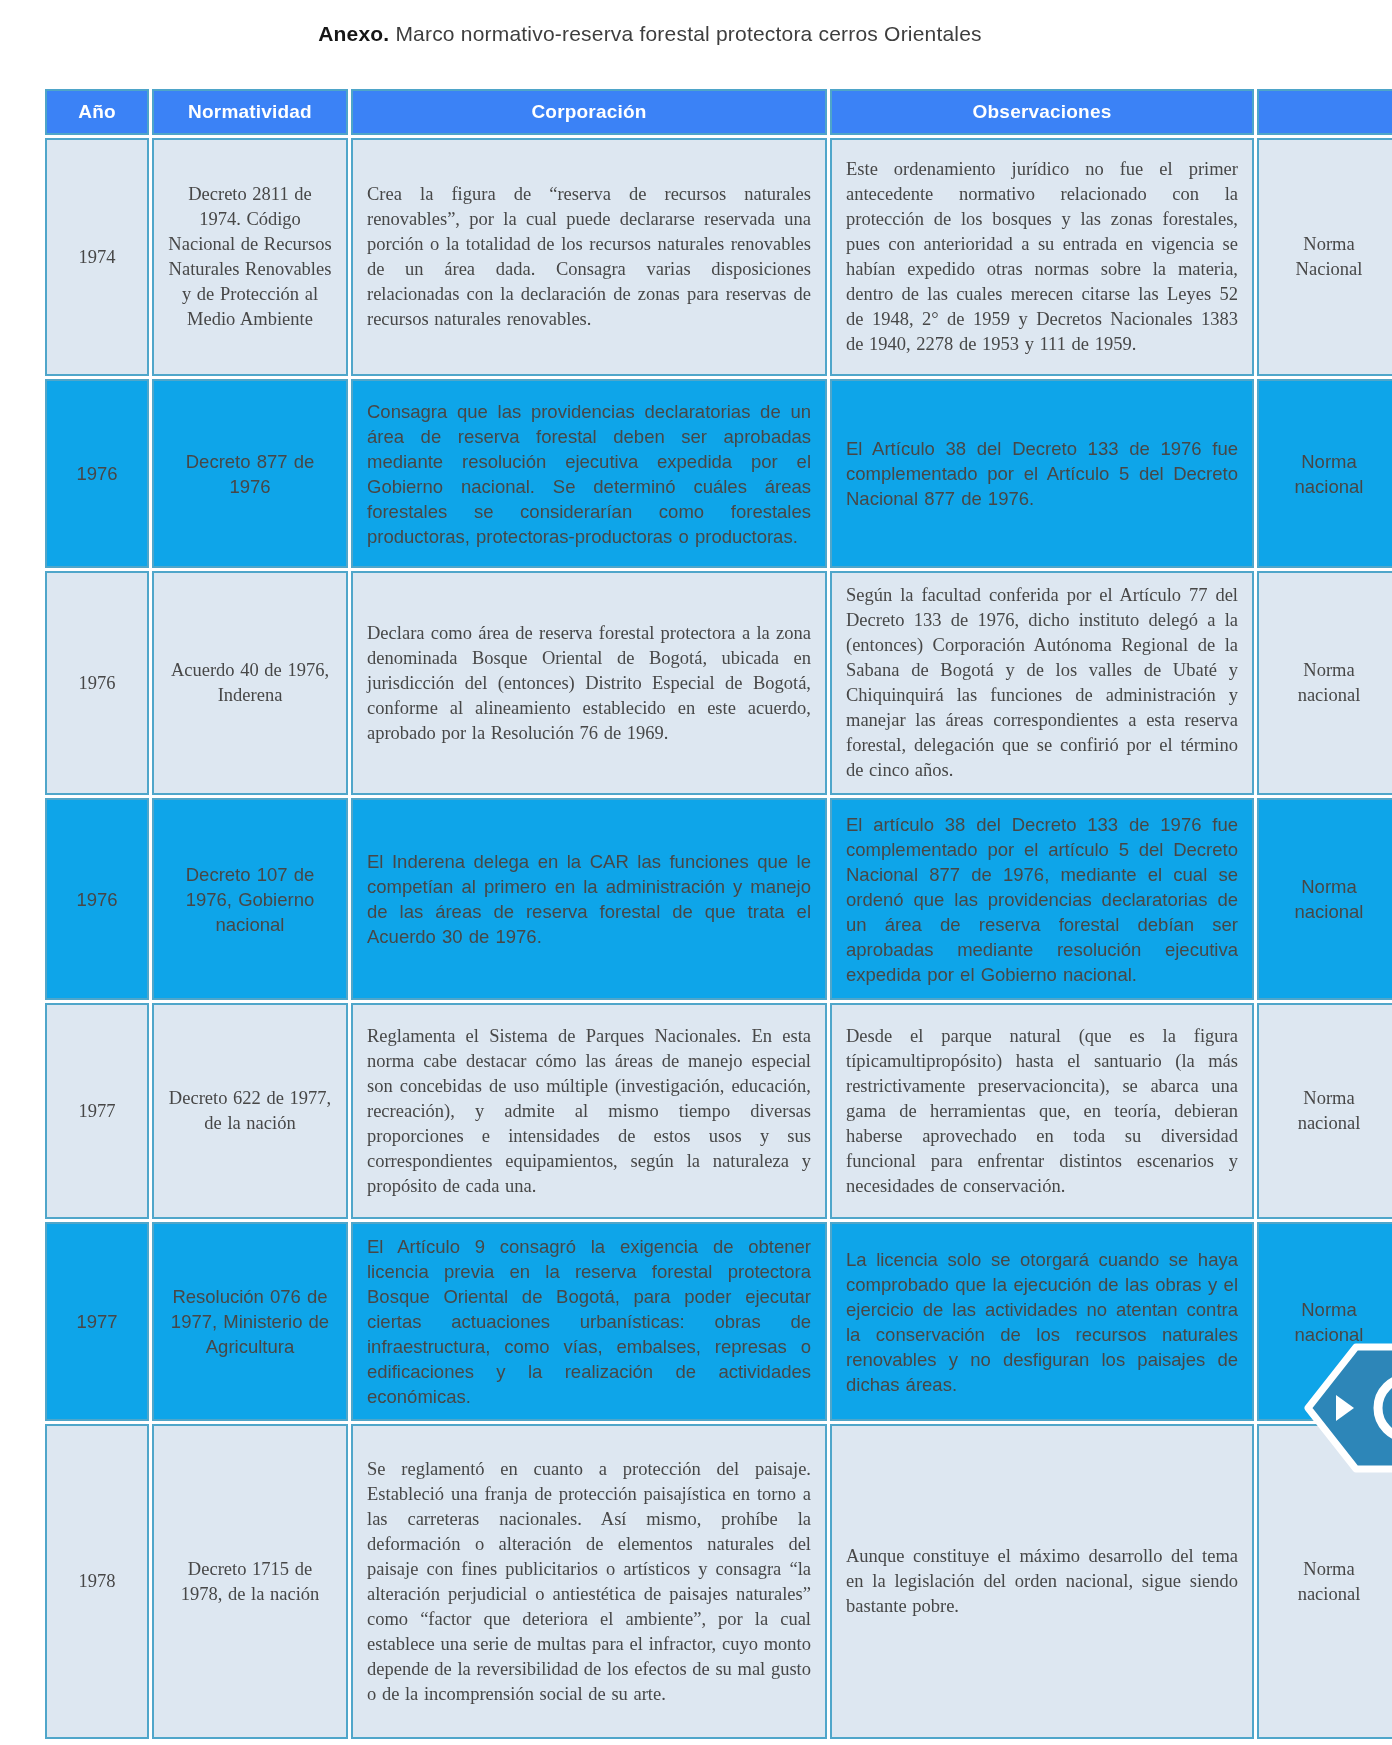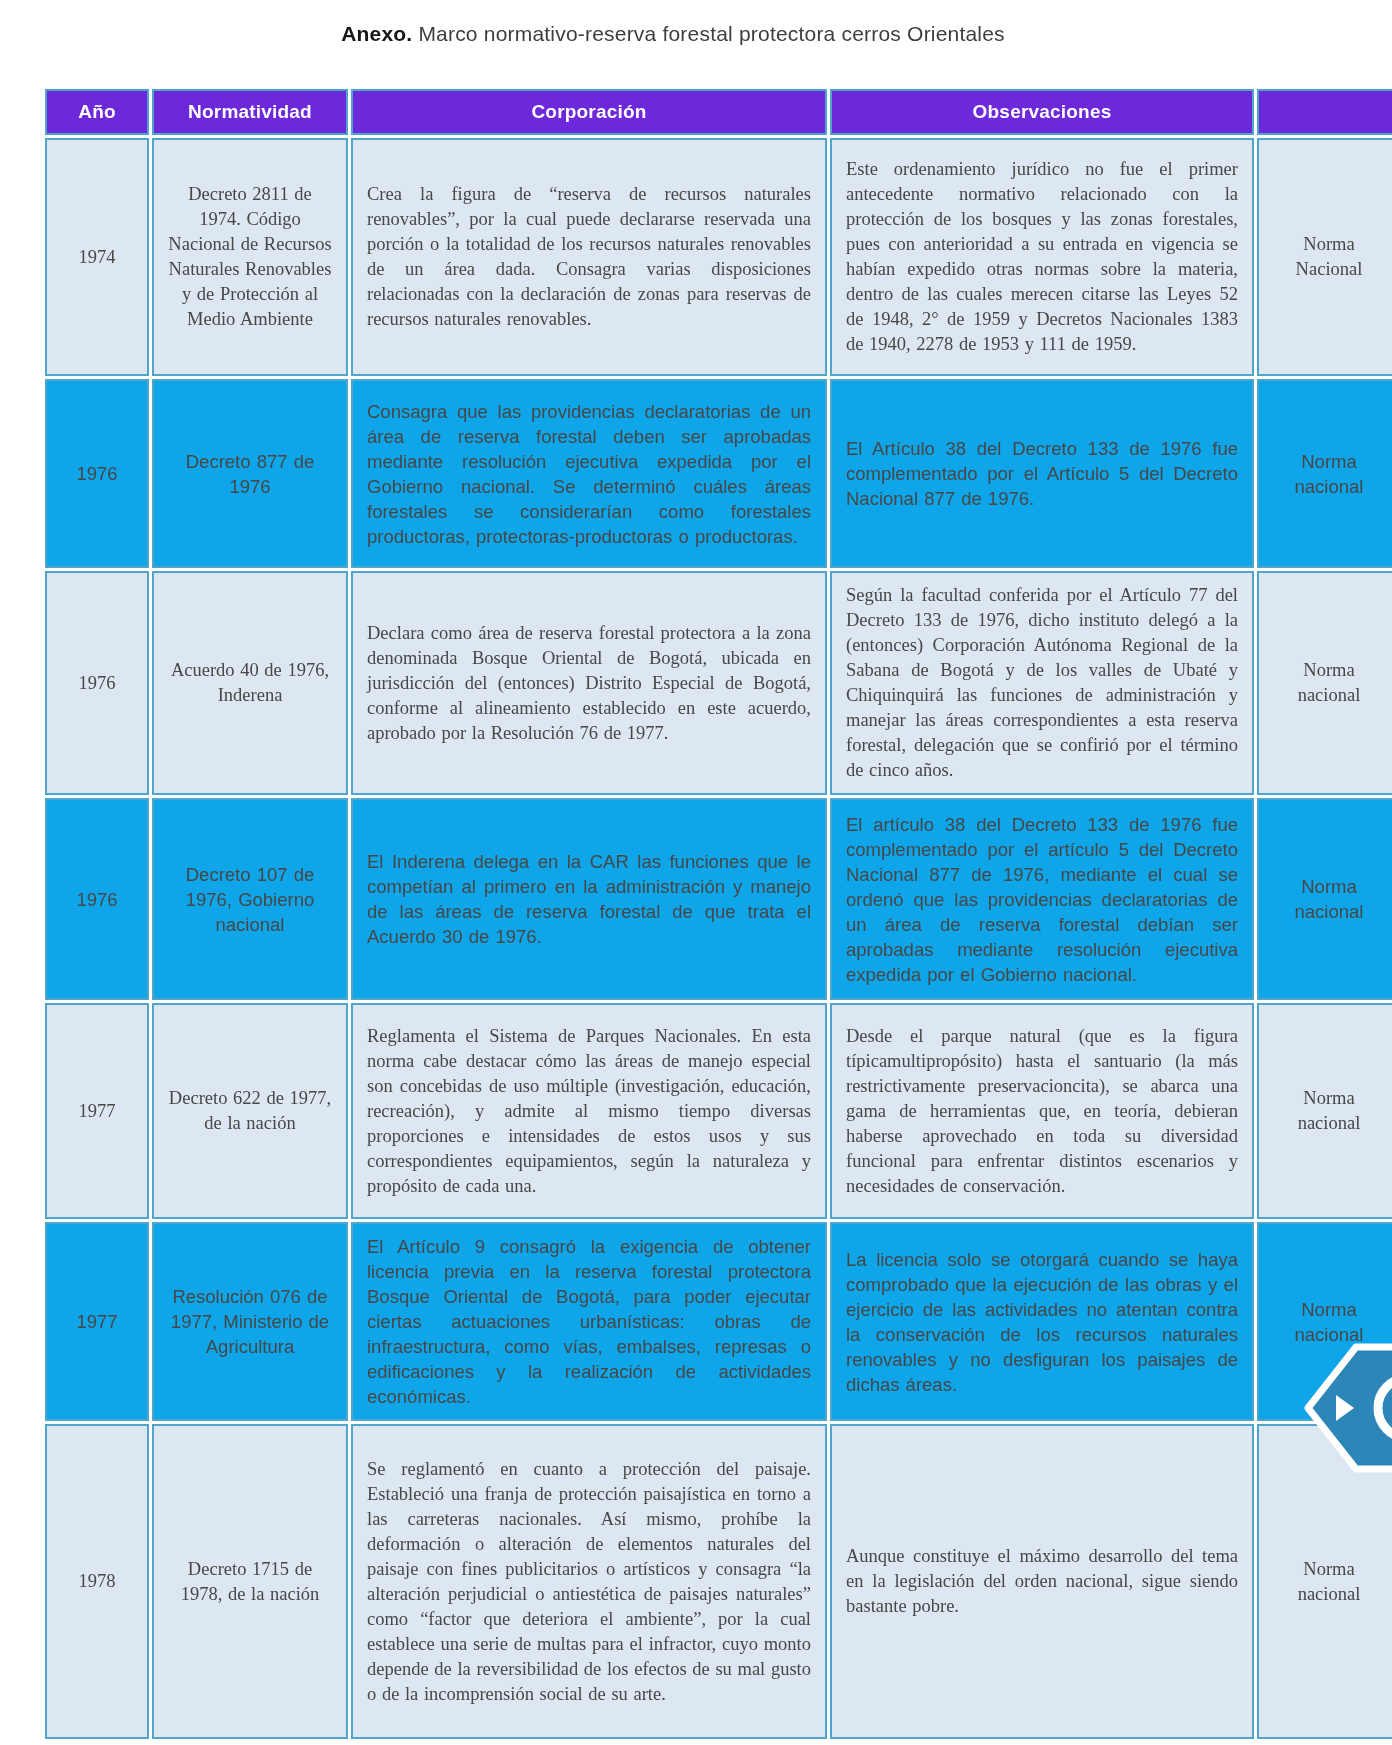--- a/index.html
+++ b/index.html
@@ -4,30 +4,30 @@
 <style>
   html,body{margin:0;padding:0;}
   body{
     width:1392px;height:1745px;position:relative;overflow:hidden;
     background:#ffffff;
     font-family:"Liberation Sans", sans-serif;
     -webkit-font-smoothing:antialiased;
   }
   .page-title{
     position:absolute;top:22px;left:0;width:1300px;
-    text-align:center;font-size:21px;color:#3e3e3e;letter-spacing:.2px;margin-left:23px;
+    text-align:center;font-size:21px;color:#3e3e3e;letter-spacing:.2px;
   }
   .page-title .title-label{font-weight:bold;color:#161616;}
   table.annex{
     position:absolute;left:42px;top:86px;width:1344px;
     border-collapse:separate;border-spacing:3px;table-layout:fixed;
     background:#ffffff;
   }
   th{
-    background:#6d28d9;border:2px solid #4ea5c9;color:#ffffff;
+    background:#3b82f6;border:2px solid #4ea5c9;color:#ffffff;
     font-size:19px;font-weight:bold;height:38px;padding:2px 4px;
     letter-spacing:.2px;
   }
   td{
     border:2px solid #4fa6ca;color:#474747;font-size:18.5px;line-height:25px;
     vertical-align:middle;padding:10px 14px;word-spacing:1px;
   }
   .c-year,.c-norm,.c-type{text-align:center;}
   .c-desc,.c-obs{text-align:justify;}
   tr.row-light td{background:#dde7f1;font-family:Liberation Serif, serif;}
@@ -75,21 +75,21 @@
     <tr class="row-dark h2">
       <td class="c-year">1976</td>
       <td class="c-norm">Decreto 877 de 1976</td>
       <td class="c-desc">Consagra que las providencias declaratorias de un área de reserva forestal deben ser aprobadas mediante resolución ejecutiva expedida por el Gobierno nacional. Se determinó cuáles áreas forestales se considerarían como forestales productoras, protectoras-productoras o productoras.</td>
       <td class="c-obs">El Artículo 38 del Decreto 133 de 1976 fue complementado por el Artículo 5 del Decreto Nacional 877 de 1976.</td>
       <td class="c-type">Norma nacional</td>
     </tr>
     <tr class="row-light h3">
       <td class="c-year">1976</td>
       <td class="c-norm">Acuerdo 40 de 1976, Inderena</td>
-      <td class="c-desc">Declara como área de reserva forestal protectora a la zona denominada Bosque Oriental de Bogotá, ubicada en jurisdicción del (entonces) Distrito Especial de Bogotá, conforme al alineamiento establecido en este acuerdo, aprobado por la Resolución 76 de 1977.</td>
+      <td class="c-desc">Declara como área de reserva forestal protectora a la zona denominada Bosque Oriental de Bogotá, ubicada en jurisdicción del (entonces) Distrito Especial de Bogotá, conforme al alineamiento establecido en este acuerdo, aprobado por la Resolución 76 de 1969.</td>
       <td class="c-obs">Según la facultad conferida por el Artículo 77 del Decreto 133 de 1976, dicho instituto delegó a la (entonces) Corporación Autónoma Regional de la Sabana de Bogotá y de los valles de Ubaté y Chiquinquirá las funciones de administración y manejar las áreas correspondientes a esta reserva forestal, delegación que se confirió por el término de cinco años.</td>
       <td class="c-type">Norma nacional</td>
     </tr>
     <tr class="row-dark h4">
       <td class="c-year">1976</td>
       <td class="c-norm">Decreto 107 de 1976, Gobierno nacional</td>
       <td class="c-desc">El Inderena delega en la CAR las funciones que le competían al primero en la administración y manejo de las áreas de reserva forestal de que trata el Acuerdo 30 de 1976.</td>
       <td class="c-obs">El artículo 38 del Decreto 133 de 1976 fue complementado por el artículo 5 del Decreto Nacional 877 de 1976, mediante el cual se ordenó que las providencias declaratorias de un área de reserva forestal debían ser aprobadas mediante resolución ejecutiva expedida por el Gobierno nacional.</td>
       <td class="c-type">Norma nacional</td>
     </tr>

